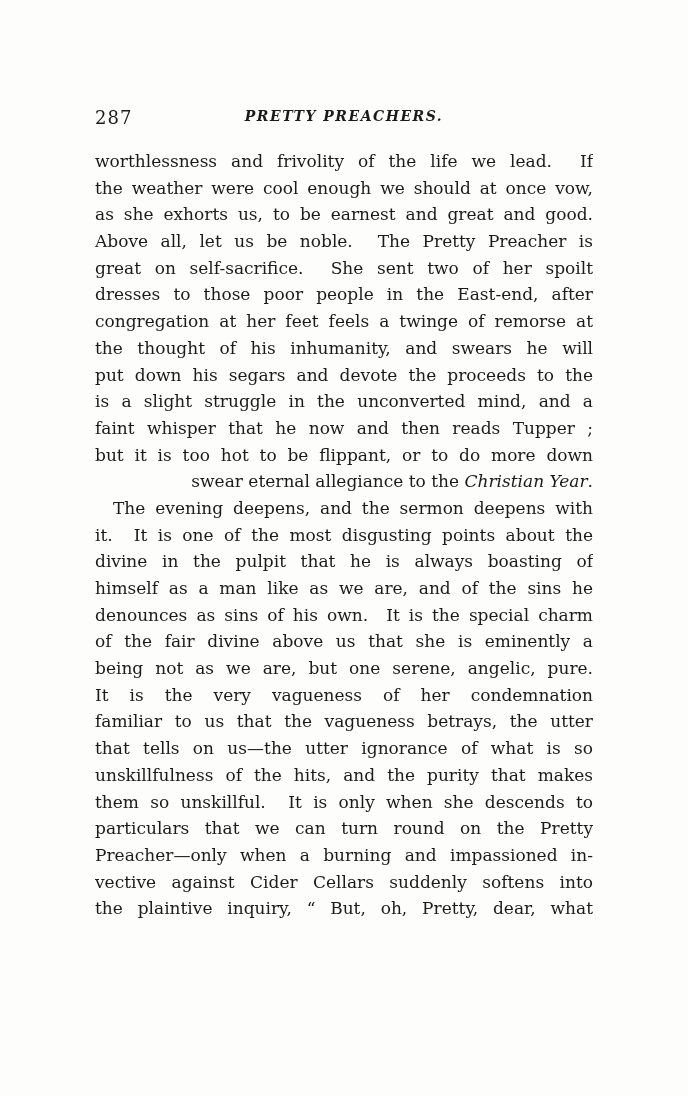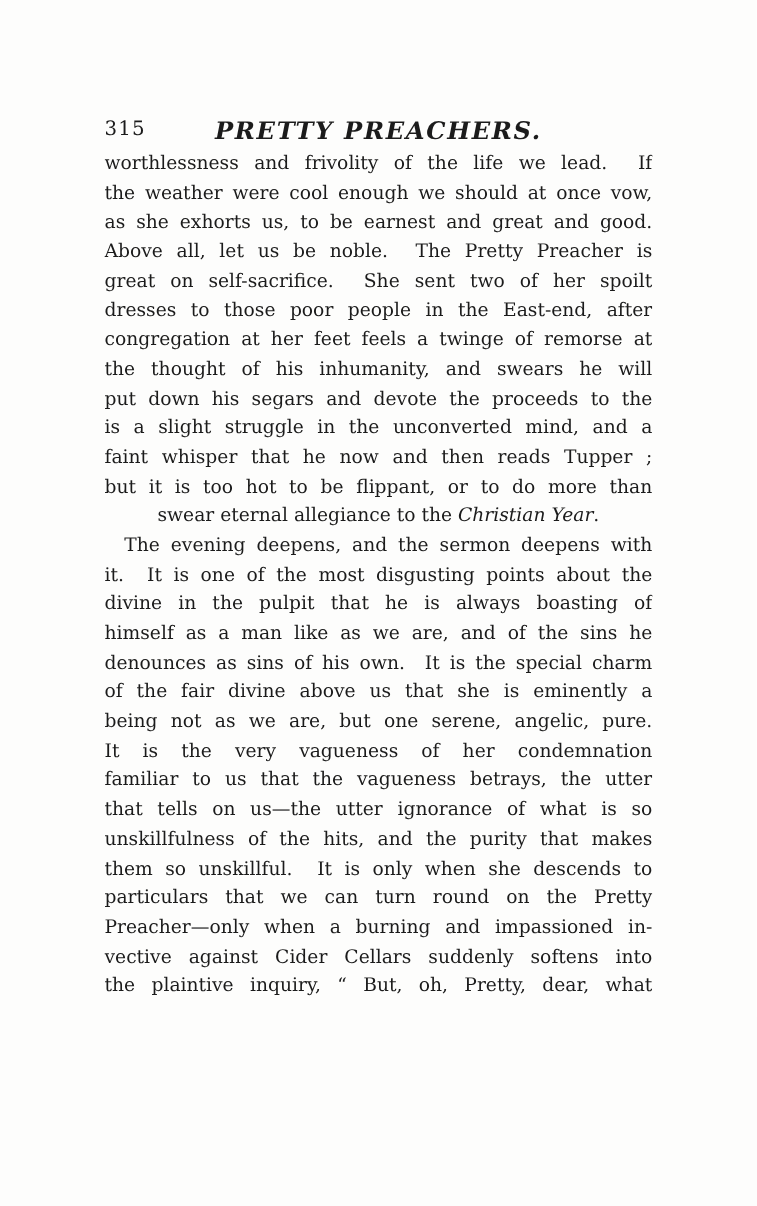--- a/index.html
+++ b/index.html
@@ -26,67 +26,67 @@
   .pagenum {
     position: absolute;
     left: 0;
     top: 1px;
     font-size: 18px;
     letter-spacing: 1px;
   }
   .running-title {
     font-style: italic;
     font-weight: bold;
-    font-size: 22px;
+    font-size: 14px;
     letter-spacing: 1.5px;
   }
   .body-text {
-    margin-top: 8px;
+    margin-top: 20px;
     font-size: 17px;
   }
   .line {
     height: 26.7px;
     line-height: 26.7px;
     overflow: hidden;
     text-align: justify;
   }
   .line::after {
     content: "";
     display: inline-block;
     width: 100%;
     height: 0;
   }
-  .line.no-justify { text-align: center; }
+  .line.no-justify { text-align: right; }
   .line.no-justify::after { content: none; }
   .line.indent { text-indent: 18px; }
   .italic { font-style: italic; }
 </style>
 </head>
 <body>
 
 <div class="page" style="background: rgb(253, 253, 252); color: rgb(27, 27, 27);">
   <div class="content">
     <div class="header">
-      <span class="pagenum">315</span>
+      <span class="pagenum">287</span>
       <span class="running-title">PRETTY PREACHERS.</span>
     </div>
     <div class="body-text">
         <div class="paragraph">
           <div class="line">worthlessness and frivolity of the life we lead.&nbsp; If</div>
           <div class="line">the weather were cool enough we should at once vow,</div>
           <div class="line">as she exhorts us, to be earnest and great and good.</div>
           <div class="line">Above all, let us be noble.&nbsp; The Pretty Preacher is</div>
           <div class="line">great on self-sacrifice.&nbsp; She sent two of her spoilt</div>
           <div class="line">dresses to those poor people in the East-end, after</div>
           <div class="line">congregation at her feet feels a twinge of remorse at</div>
           <div class="line">the thought of his inhumanity, and swears he will</div>
           <div class="line">put down his segars and devote the proceeds to the</div>
           <div class="line">is a slight struggle in the unconverted mind, and a</div>
           <div class="line">faint whisper that he now and then reads Tupper&nbsp;;</div>
-          <div class="line">but it is too hot to be flippant, or to do more than</div>
+          <div class="line">but it is too hot to be flippant, or to do more down</div>
           <div class="line no-justify"><span>swear eternal allegiance to the </span><span class="italic">Christian Year</span><span>.</span></div>
         </div>
         <div class="paragraph">
           <div class="line indent">The evening deepens, and the sermon deepens with</div>
           <div class="line">it.&nbsp; It is one of the most disgusting points about the</div>
           <div class="line">divine in the pulpit that he is always boasting of</div>
           <div class="line">himself as a man like as we are, and of the sins he</div>
           <div class="line">denounces as sins of his own.&nbsp; It is the special charm</div>
           <div class="line">of the fair divine above us that she is eminently a</div>
           <div class="line">being not as we are, but one serene, angelic, pure.</div>

